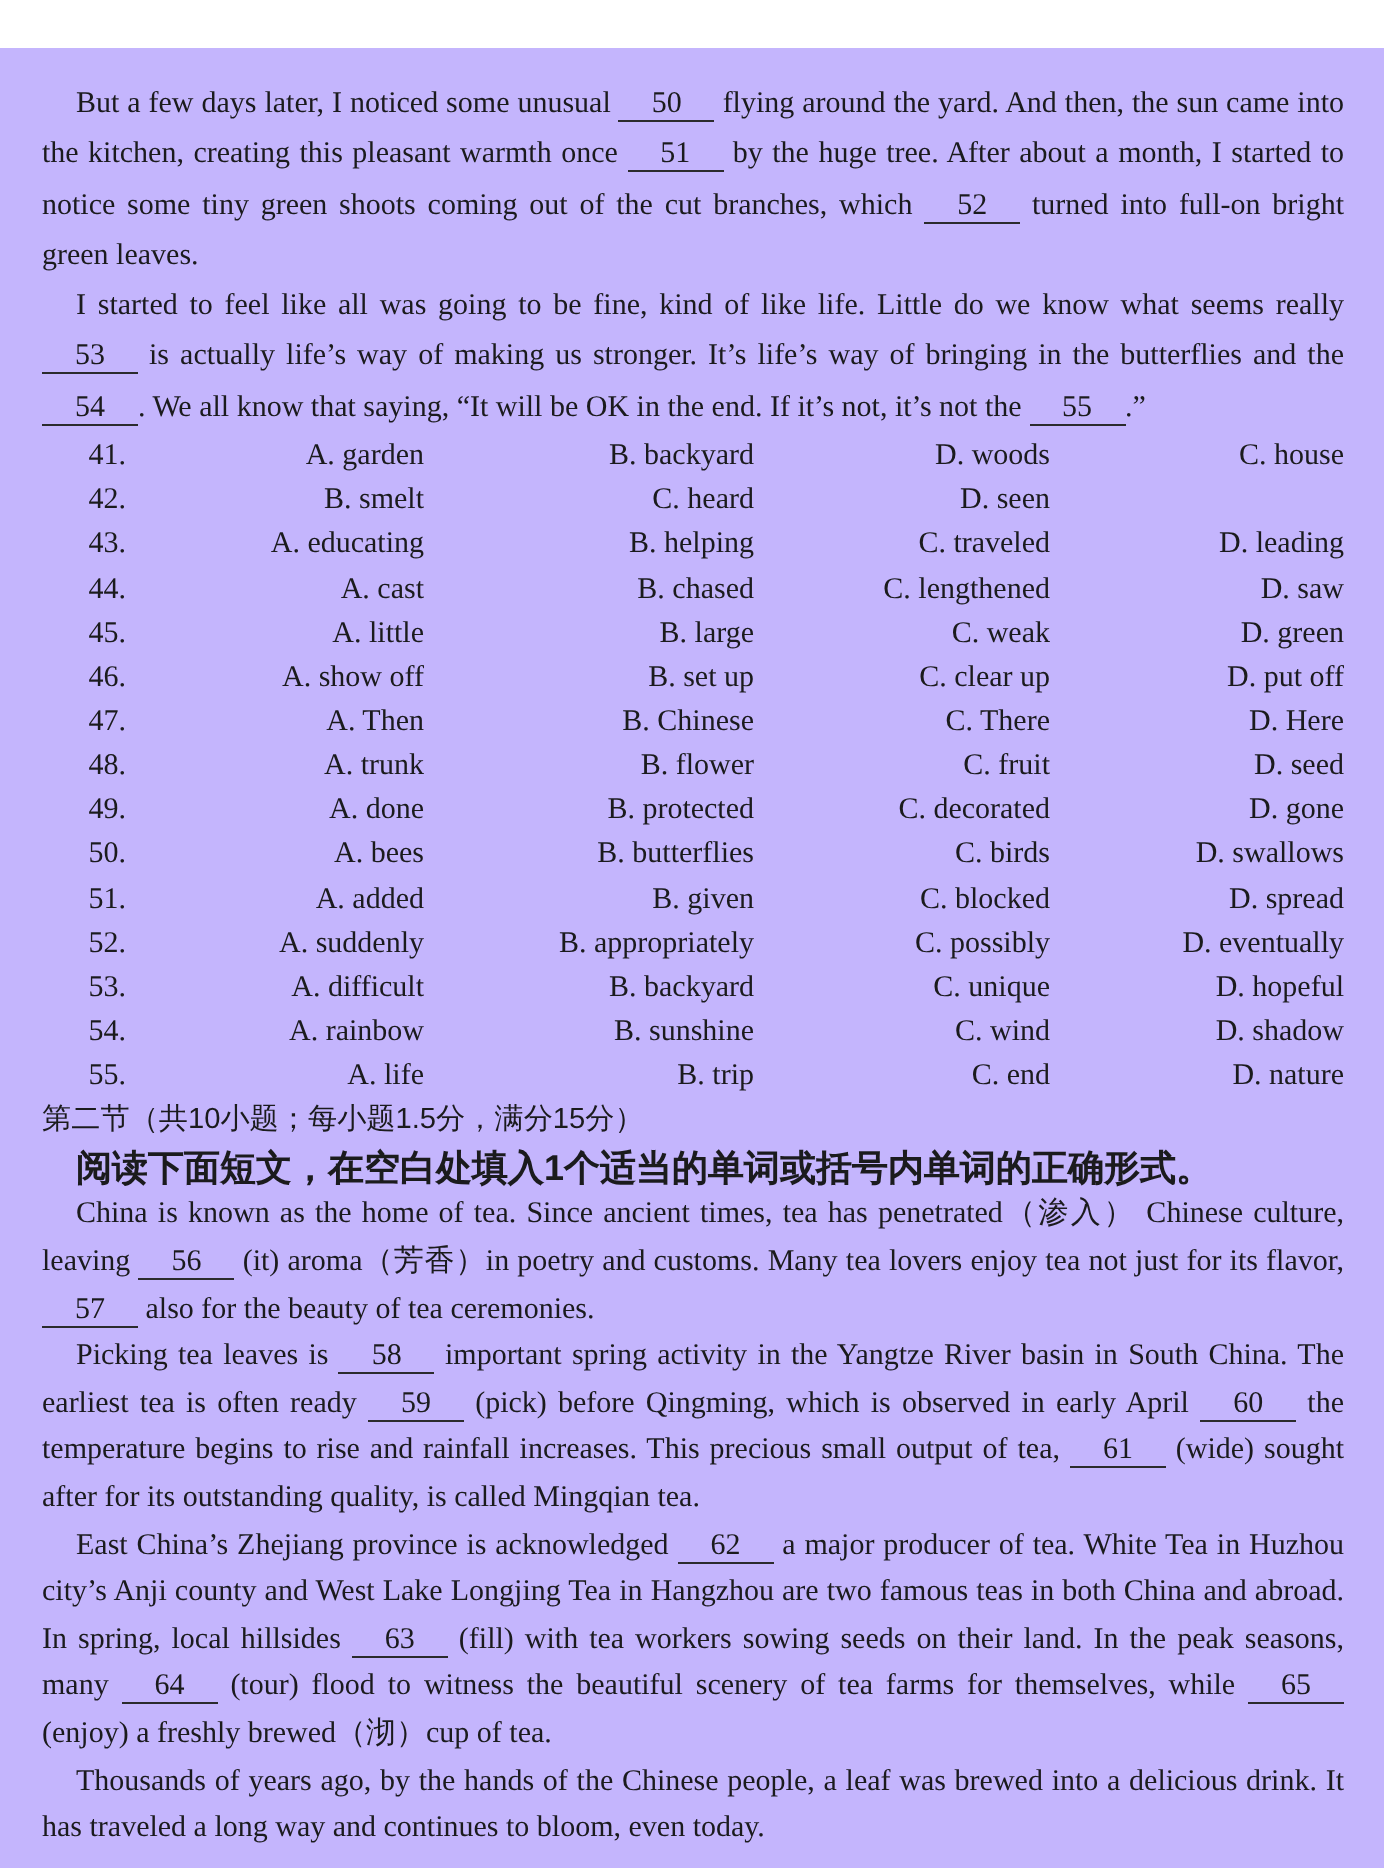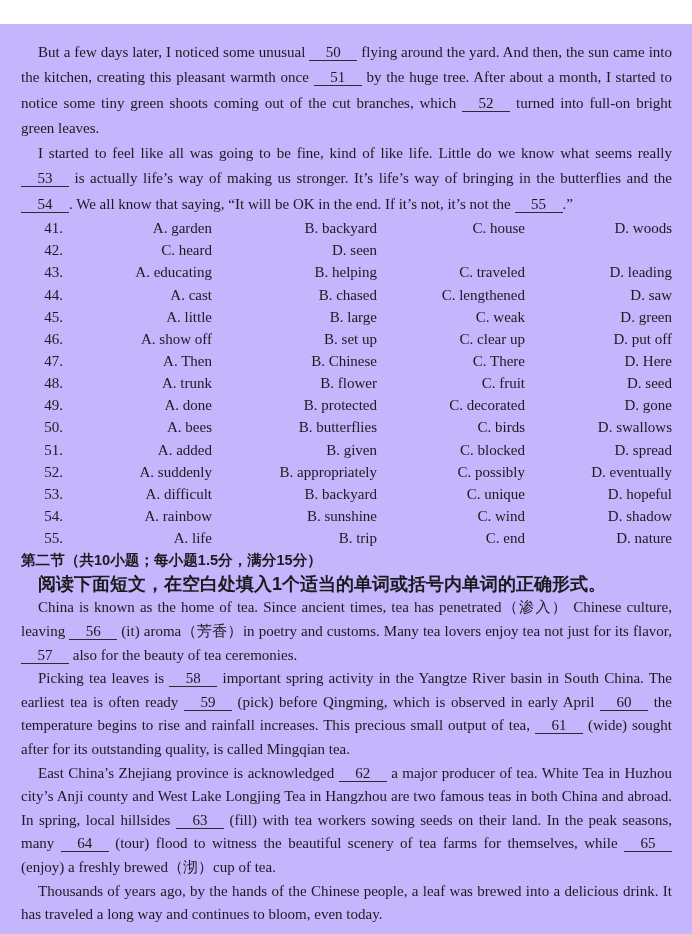--- a/index.html
+++ b/index.html
@@ -35,21 +35,21 @@
   .q-row{
     display:grid;
     grid-template-columns:27px 147px 165px 148px auto;
     font-size:15px;
     line-height:22.15px;
     white-space:nowrap;
   }
   .q-num{padding-right:2px;}
   .sec2-heading{
     font-family:"Liberation Sans","DejaVu Sans",sans-serif;
-    font-weight:700;
+    font-weight:400;
     font-size:14.6px;
     line-height:23.5px;
   }
   .sec2-instruction{
     font-family:Liberation Sans, sans-serif;
     font-weight:700;
     font-size:18px;
     line-height:23.5px;
     padding-left:17px;
   }
@@ -60,25 +60,26 @@
 <div class="page">
   <div class="passage">
       <p class="para">But a few days later, I noticed some unusual <span class="blank">50</span> flying around the yard. And then, the sun came into the kitchen, creating this pleasant warmth once <span class="blank">51</span> by the huge tree. After about a month, I started to notice some tiny green shoots coming out of the cut branches, which <span class="blank">52</span> turned into full-on bright green leaves.</p>
       <p class="para">I started to feel like all was going to be fine, kind of like life. Little do we know what seems really <span class="blank">53</span> is actually life’s way of making us stronger. It’s life’s way of bringing in the butterflies and the <span class="blank">54</span>. We all know that saying, “It will be OK in the end. If it’s not, it’s not the <span class="blank">55</span>.”</p>
     </div>
   <div class="questions">
       <div class="q-row">
         <span class="q-num">41.</span>
         <span class="q-opt">A. garden</span>
         <span class="q-opt">B. backyard</span>
+        <span class="q-opt">D. woods</span>
         <span class="q-opt">C. house</span>
-        <span class="q-opt">D. woods</span>
       </div>
       <div class="q-row">
         <span class="q-num">42.</span>
+        <span class="q-opt">B. smelt</span>
         <span class="q-opt">C. heard</span>
         <span class="q-opt">D. seen</span>
       </div>
       <div class="q-row">
         <span class="q-num">43.</span>
         <span class="q-opt">A. educating</span>
         <span class="q-opt">B. helping</span>
         <span class="q-opt">C. traveled</span>
         <span class="q-opt">D. leading</span>
       </div>

